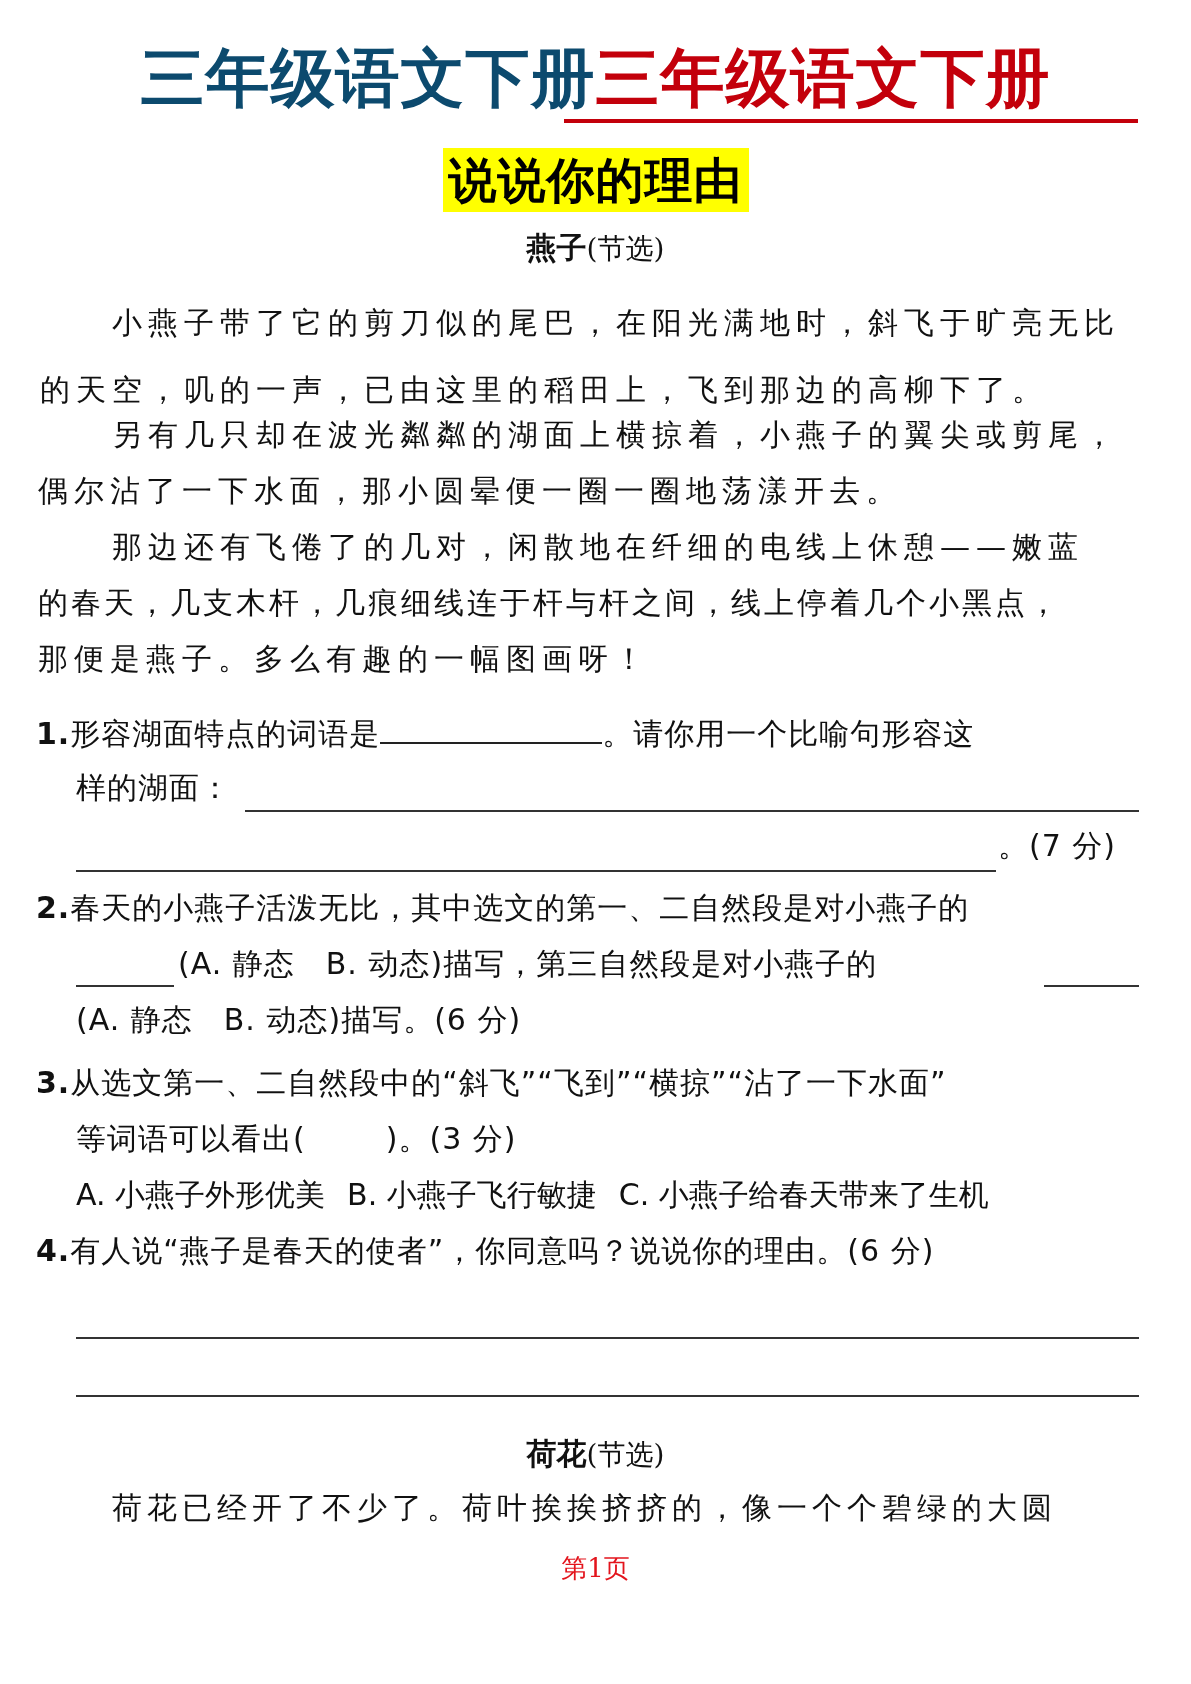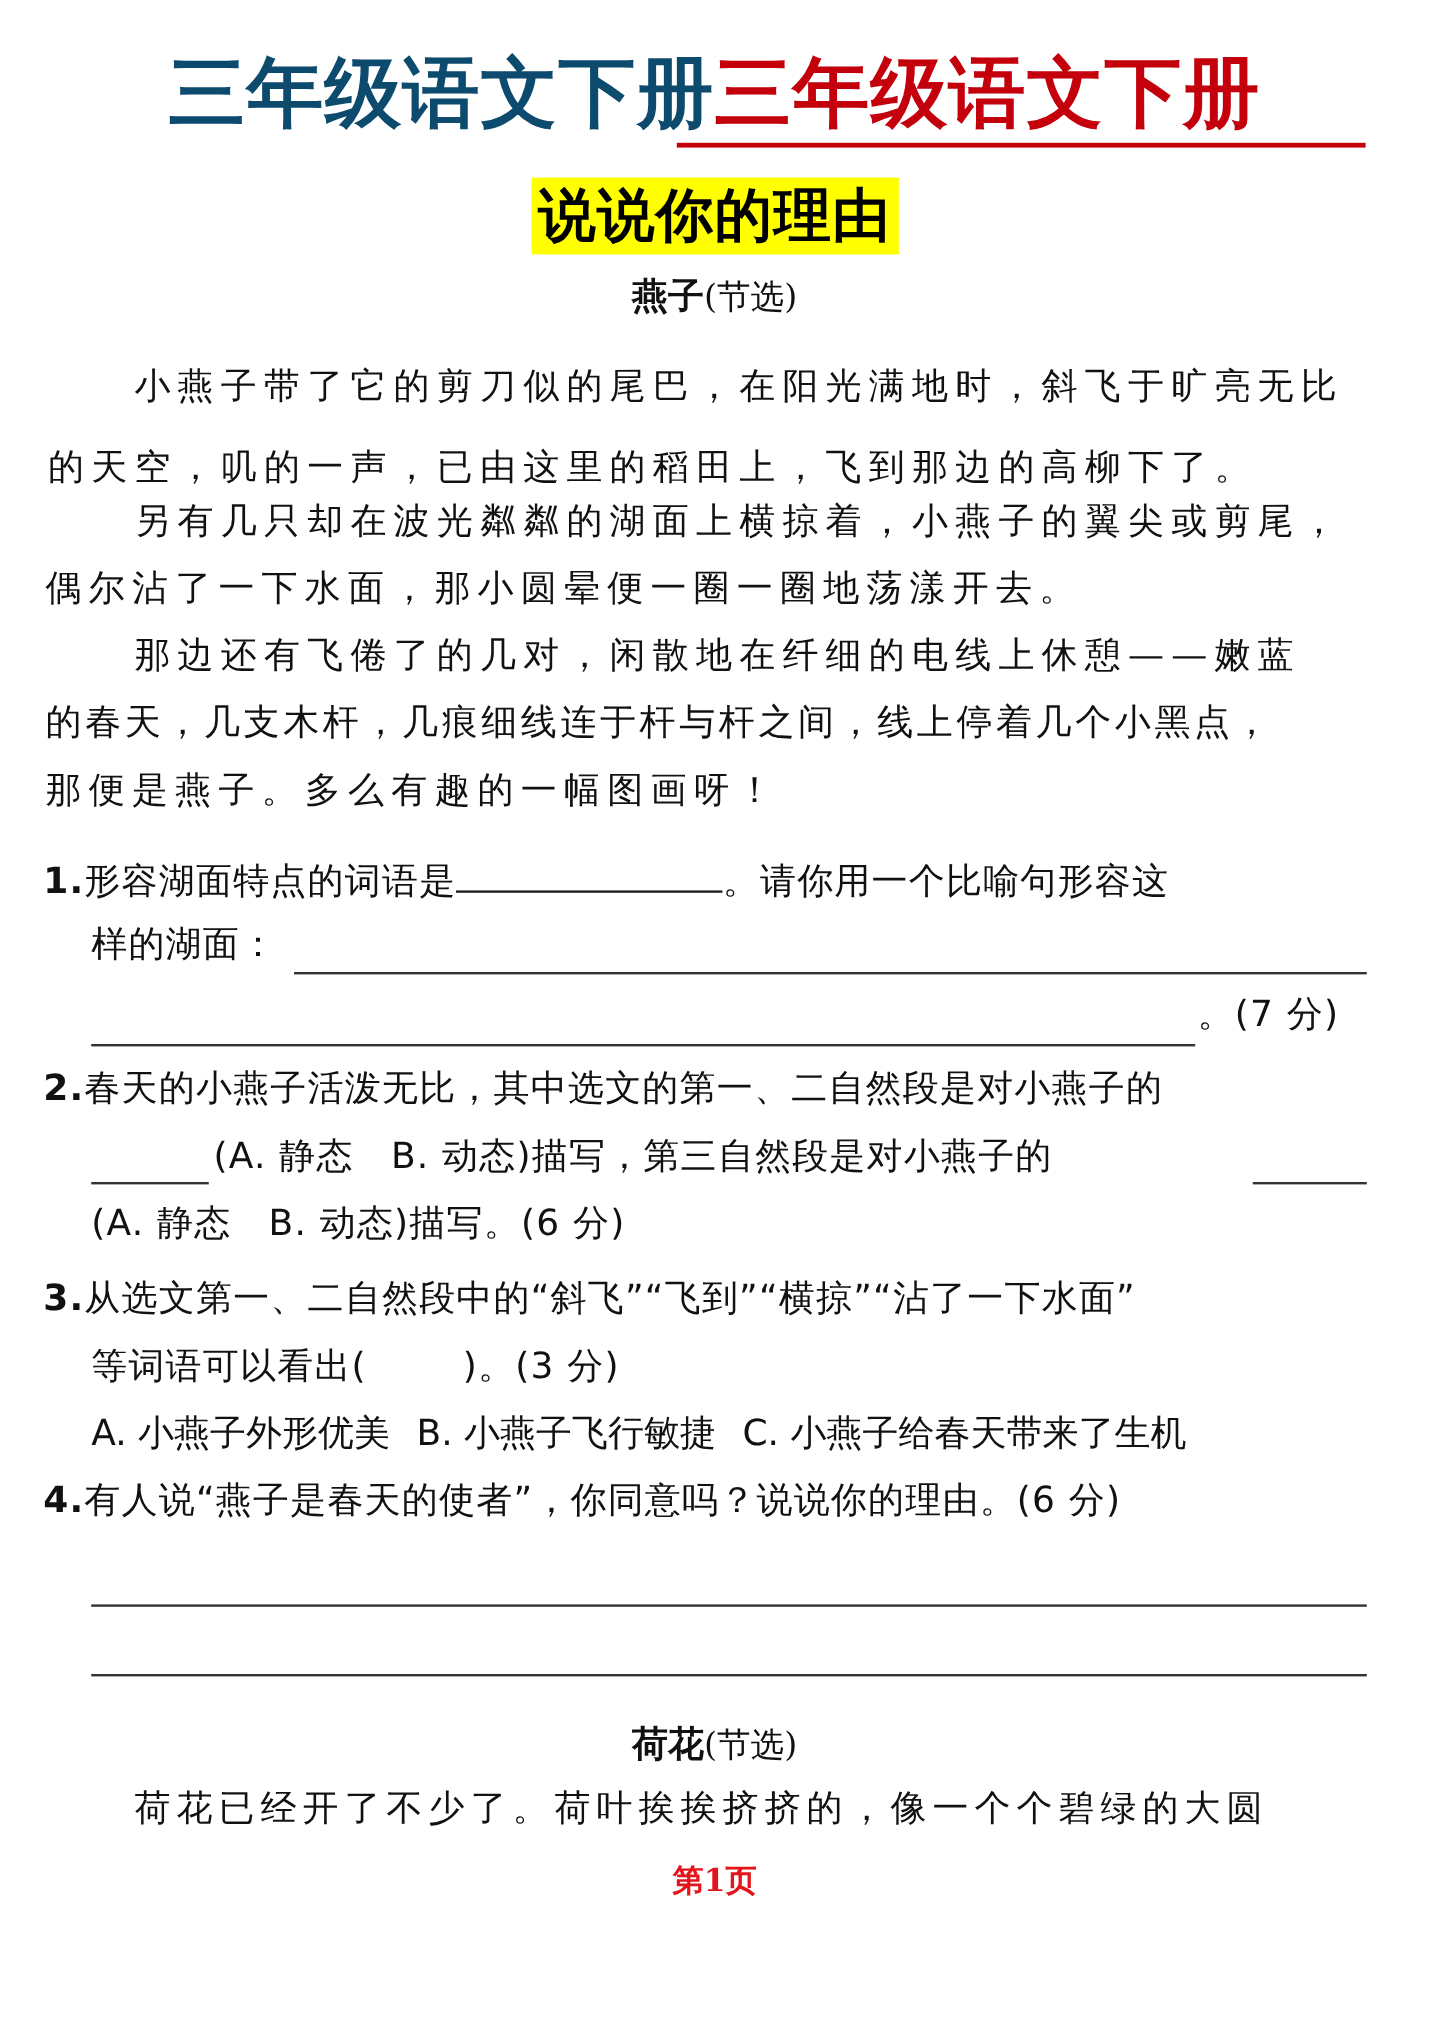--- a/index.html
+++ b/index.html
@@ -48,21 +48,21 @@
     font-size: 30px; line-height: 40px; letter-spacing: 1px;
   }
   .q .num { font-weight: bold; }
   .blank {
     display: inline-block; border-bottom: 2px solid #222; height: 30px; vertical-align: baseline;
   }
   .rule { position: absolute; height: 2px; background: #333; }
 
   .page-num {
     position: absolute; left: 0; top: 1552px; width: 1191px; text-align: center;
-    color: #e3141c; font-weight: bold; font-size: 26px; line-height: 32px;
+    color: #e3141c; font-weight: normal; font-size: 26px; line-height: 32px;
     font-family: "DejaVu Serif", "Liberation Serif", serif;
   }
 </style>
 </head>
 <body>
 
 <div class="main-title">
   <span class="black">三年级语文下册</span><span class="red">三年级语文下册</span>
 </div>
 <div class="title-underline"></div>

